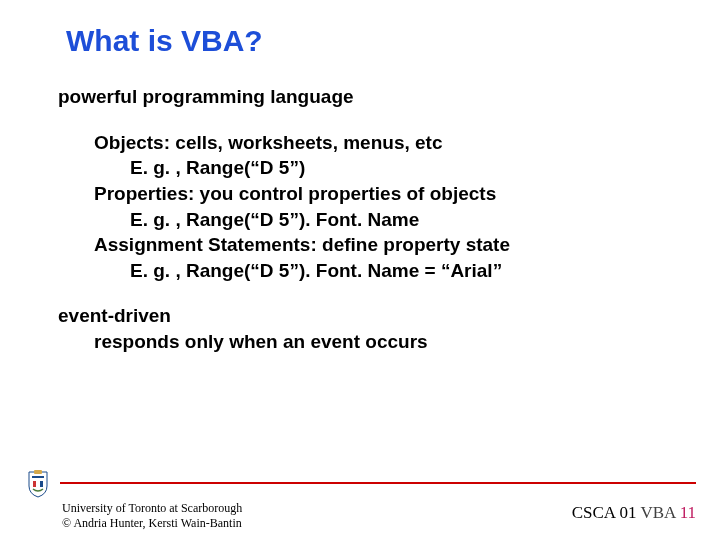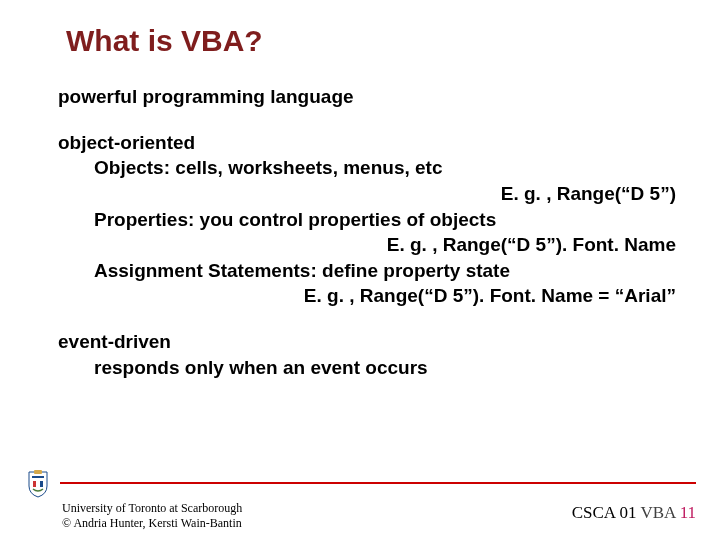--- a/index.html
+++ b/index.html
@@ -13,36 +13,36 @@
   }
   .slide {
     width: 100%;
     height: 100%;
     padding: 24px 44px 0 44px;
     position: relative;
   }
   .title {
     font-size: 30px;
     font-weight: bold;
-    color: #7f1d1d;
+    color: #1d4ed8;
     margin-bottom: 26px;
     padding-left: 22px;
   }
   .content {
     font-size: 19px;
     color: #000000;
     line-height: 1.35;
   }
   .section {
     margin-bottom: 20px;
     margin-left: 14px;
   }
   .bold { font-weight: bold; }
   .indent1 { padding-left: 36px; }
-  .indent2 { padding-left: 72px; text-align: right; }
+  .indent2 { padding-left: 72px; }
   .underline { }
   .footer {
     position: absolute;
     bottom: 0;
     left: 0;
     right: 0;
     padding: 0 24px 10px 24px;
   }
   .footer-divider-row {
     display: flex;
@@ -91,21 +91,20 @@
 
   <div class="title">What is VBA?</div>
 
   <div class="content">
 
     <div class="section">
       <span class="bold">powerful programming language</span>
     </div>
 
     <div class="section">
-      <div class="bold">object-oriented</div>
       <div class="indent1">
         <span class="bold underline">Objects</span><span class="bold">: cells, worksheets, menus, etc</span>
       </div>
       <div class="indent2 bold">E. g. , Range(“D 5”)</div>
       <div class="indent1">
         <span class="bold underline">Properties</span><span class="bold">: you control properties of objects</span>
       </div>
       <div class="indent2 bold">E. g. , Range(“D 5”). Font. Name</div>
       <div class="indent1">
         <span class="bold underline">Assignment Statements</span><span class="bold">: define property state</span>

